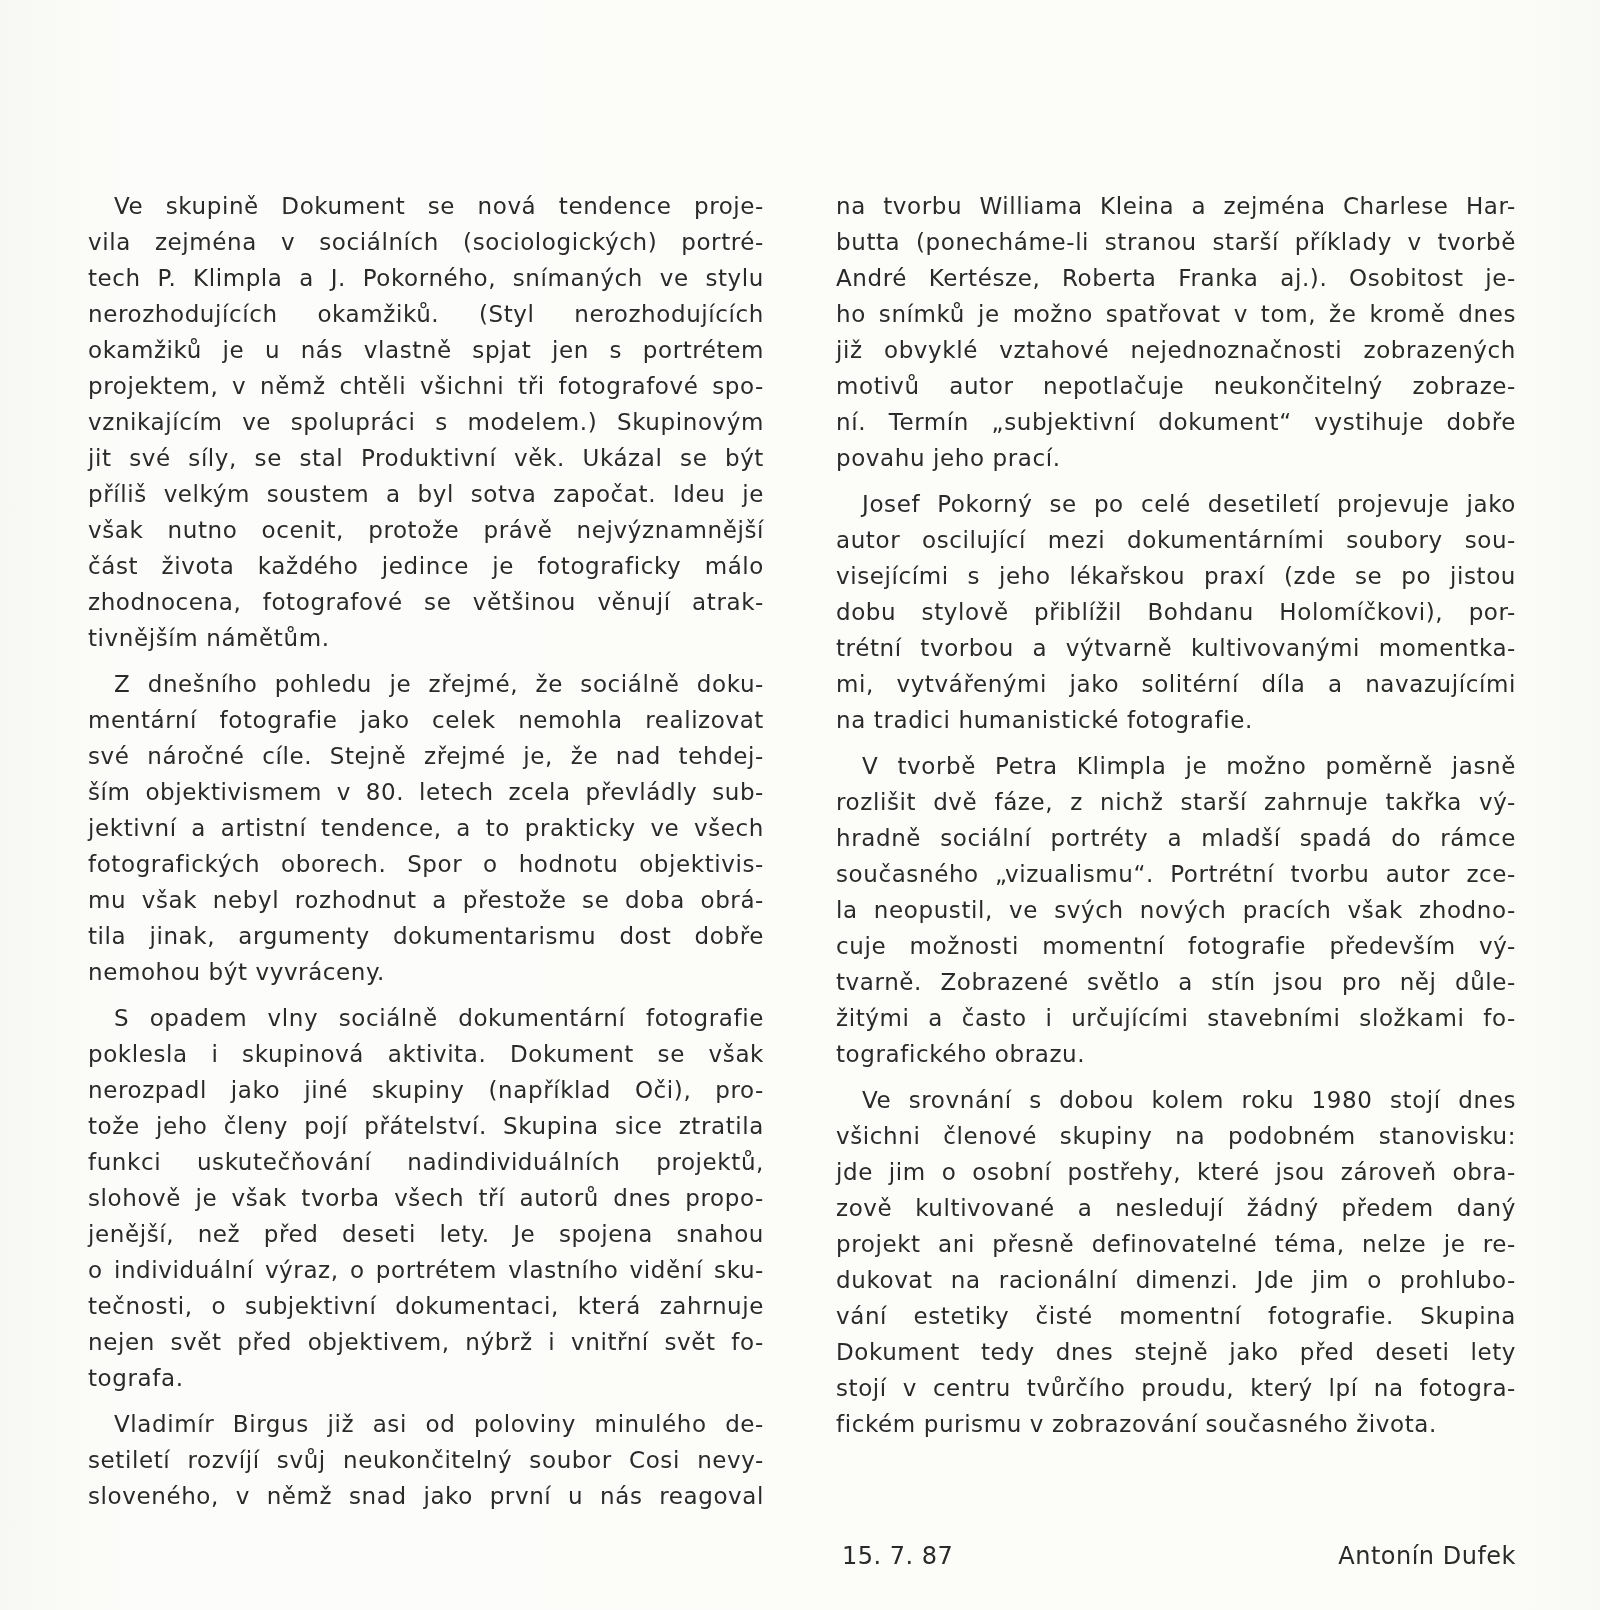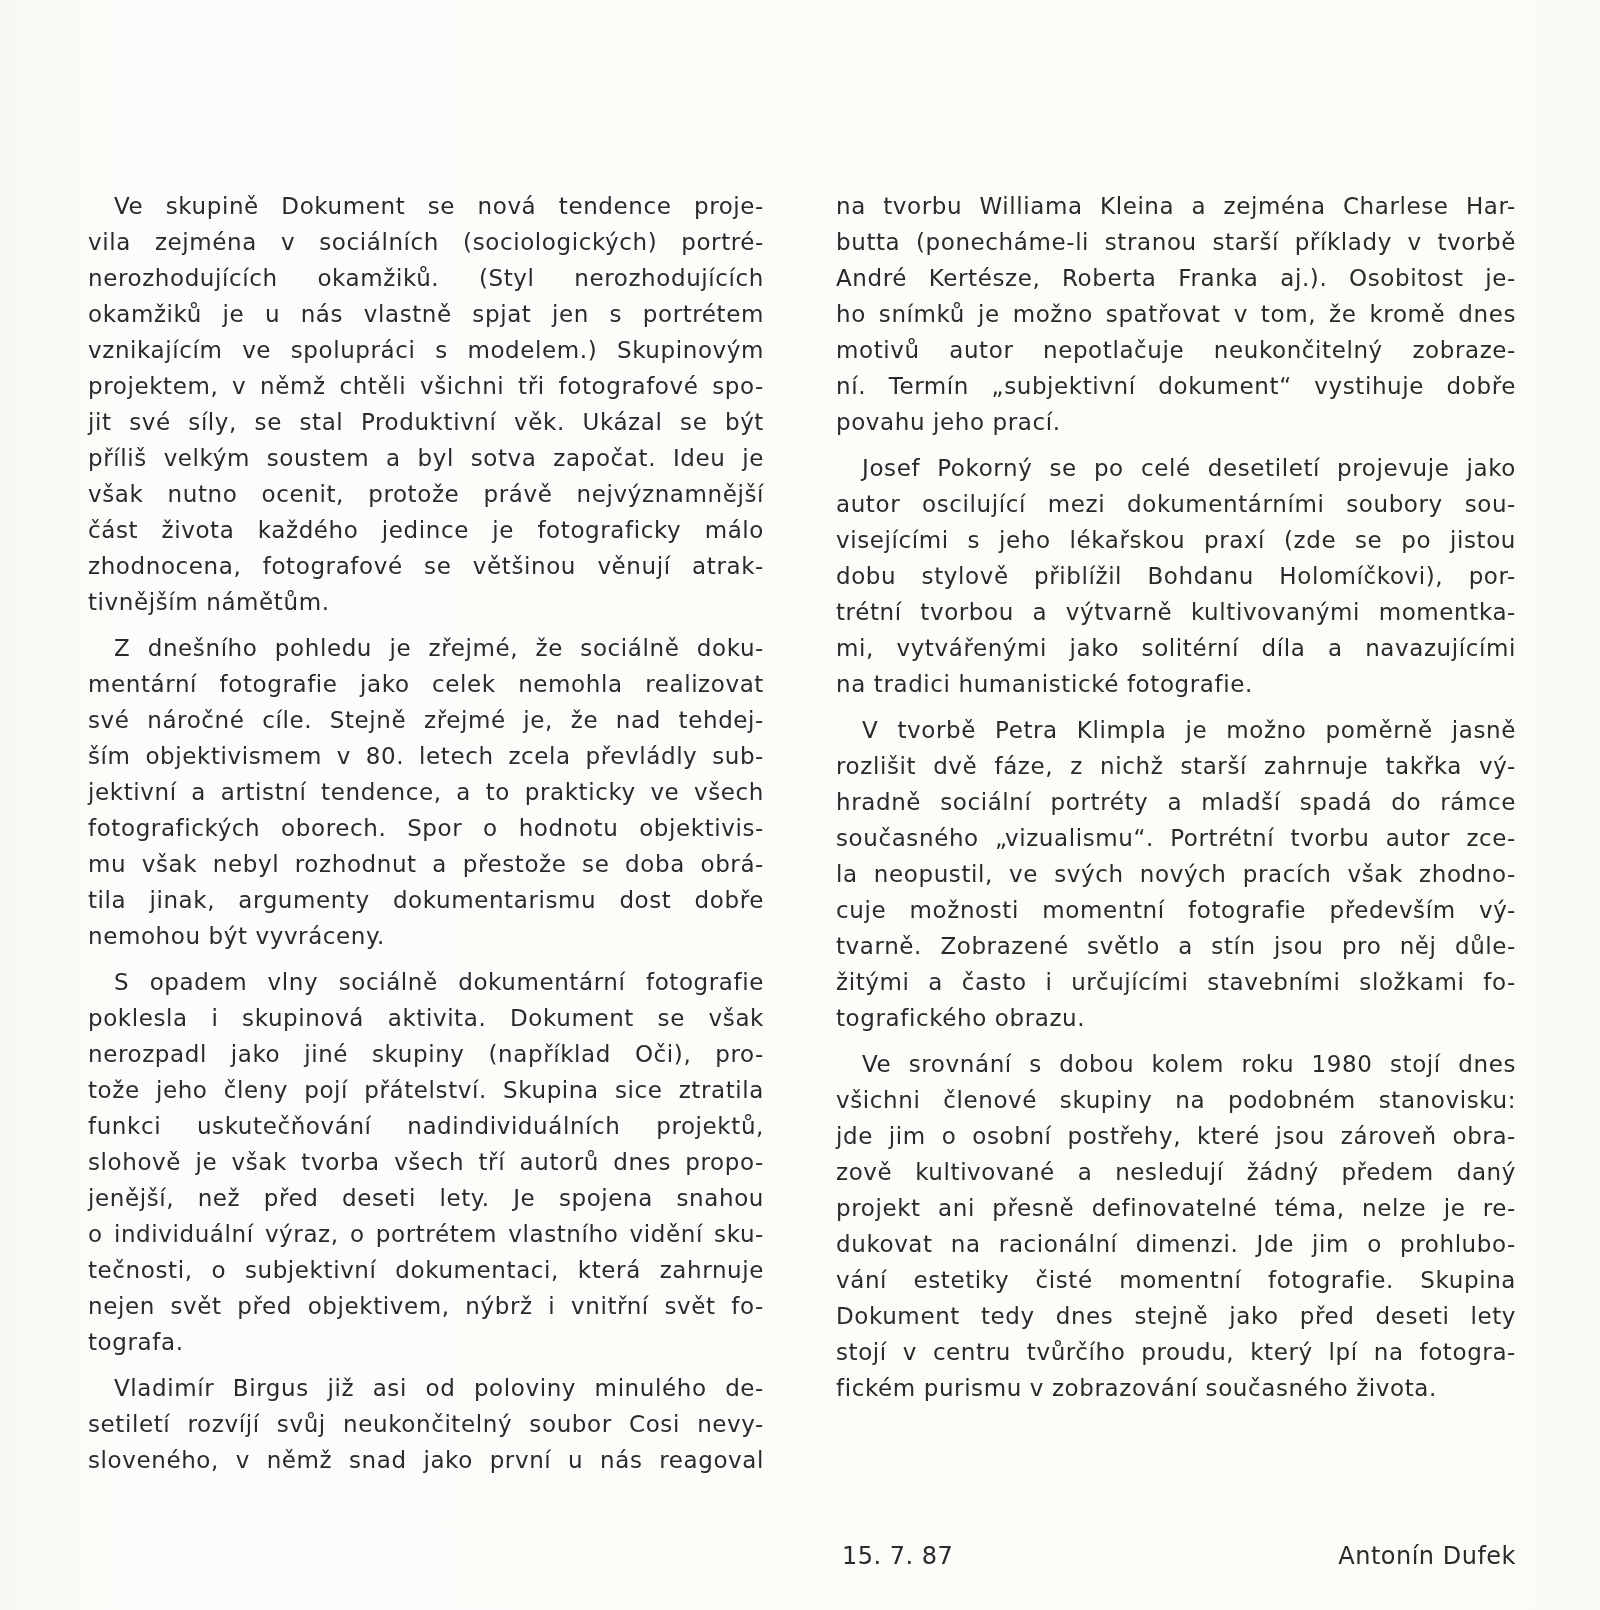--- a/index.html
+++ b/index.html
@@ -82,24 +82,25 @@
   }
 </style>
 </head>
 <body>
 
 <div class="page">
   <div class="column col-left" id="col-left">
       <div class="para">
         <span class="line">Ve skupině Dokument se nová tendence proje-</span>
         <span class="line">vila zejména v sociálních (sociologických) portré-</span>
+        <span class="line">tech P. Klimpla a J. Pokorného, snímaných ve stylu</span>
         <span class="line">nerozhodujících okamžiků. (Styl nerozhodujících</span>
         <span class="line">okamžiků je u nás vlastně spjat jen s portrétem</span>
+        <span class="line">projektem, v němž chtěli všichni tři fotografové spo-</span>
         <span class="line">vznikajícím ve spolupráci s modelem.) Skupinovým</span>
-        <span class="line">projektem, v němž chtěli všichni tři fotografové spo-</span>
         <span class="line">jit své síly, se stal Produktivní věk. Ukázal se být</span>
         <span class="line">příliš velkým soustem a byl sotva započat. Ideu je</span>
         <span class="line">však nutno ocenit, protože právě nejvýznamnější</span>
         <span class="line">část života každého jedince je fotograficky málo</span>
         <span class="line">zhodnocena, fotografové se většinou věnují atrak-</span>
         <span class="line last">tivnějším námětům.</span>
       </div>
       <div class="para">
         <span class="line">Z dnešního pohledu je zřejmé, že sociálně doku-</span>
         <span class="line">mentární fotografie jako celek nemohla realizovat</span>
@@ -129,20 +130,21 @@
         <span class="line">setiletí rozvíjí svůj neukončitelný soubor Cosi nevy-</span>
         <span class="line">sloveného, v němž snad jako první u nás reagoval</span>
       </div>
     </div>
   <div class="column col-right" id="col-right">
       <div class="para no-indent">
         <span class="line">na tvorbu Williama Kleina a zejména Charlese Har-</span>
         <span class="line">butta (ponecháme-li stranou starší příklady v tvorbě</span>
         <span class="line">André Kertésze, Roberta Franka aj.). Osobitost je-</span>
         <span class="line">ho snímků je možno spatřovat v tom, že kromě dnes</span>
+        <span class="line">již obvyklé vztahové nejednoznačnosti zobrazených</span>
         <span class="line">motivů autor nepotlačuje neukončitelný zobraze-</span>
         <span class="line">ní. Termín „subjektivní dokument“ vystihuje dobře</span>
         <span class="line last">povahu jeho prací.</span>
       </div>
       <div class="para">
         <span class="line">Josef Pokorný se po celé desetiletí projevuje jako</span>
         <span class="line">autor oscilující mezi dokumentárními soubory sou-</span>
         <span class="line">visejícími s jeho lékařskou praxí (zde se po jistou</span>
         <span class="line">dobu stylově přiblížil Bohdanu Holomíčkovi), por-</span>
         <span class="line">trétní tvorbou a výtvarně kultivovanými momentka-</span>

